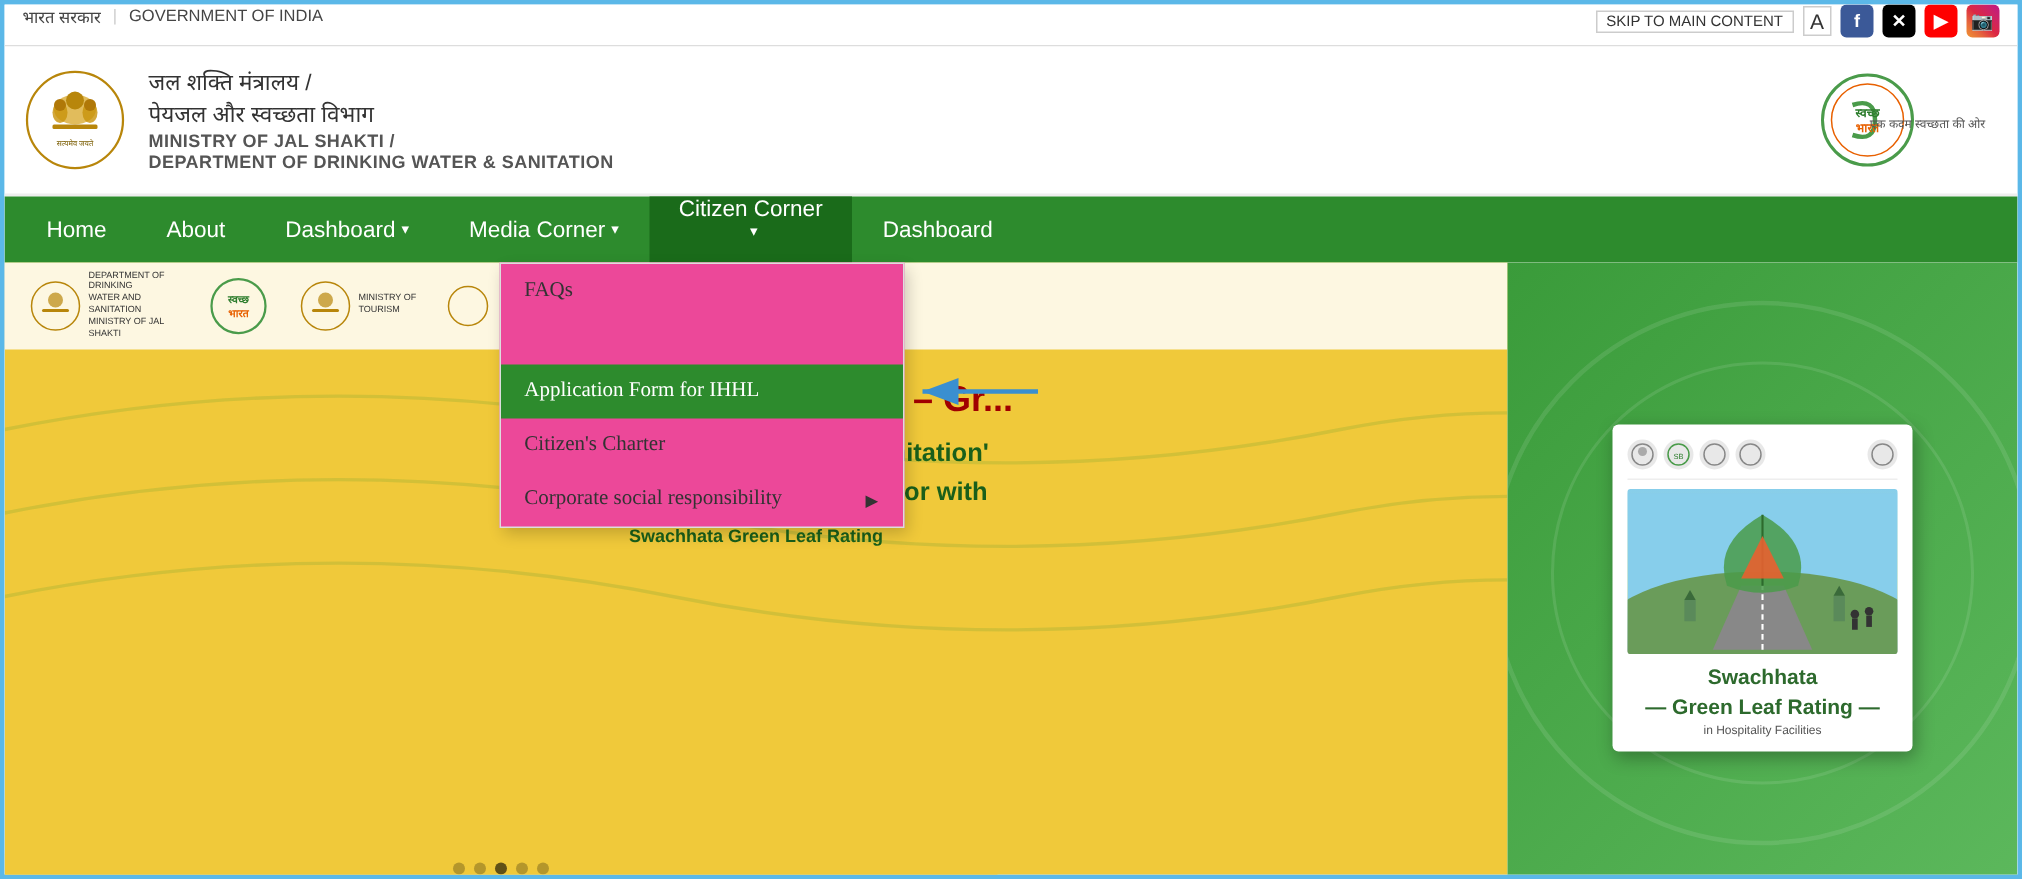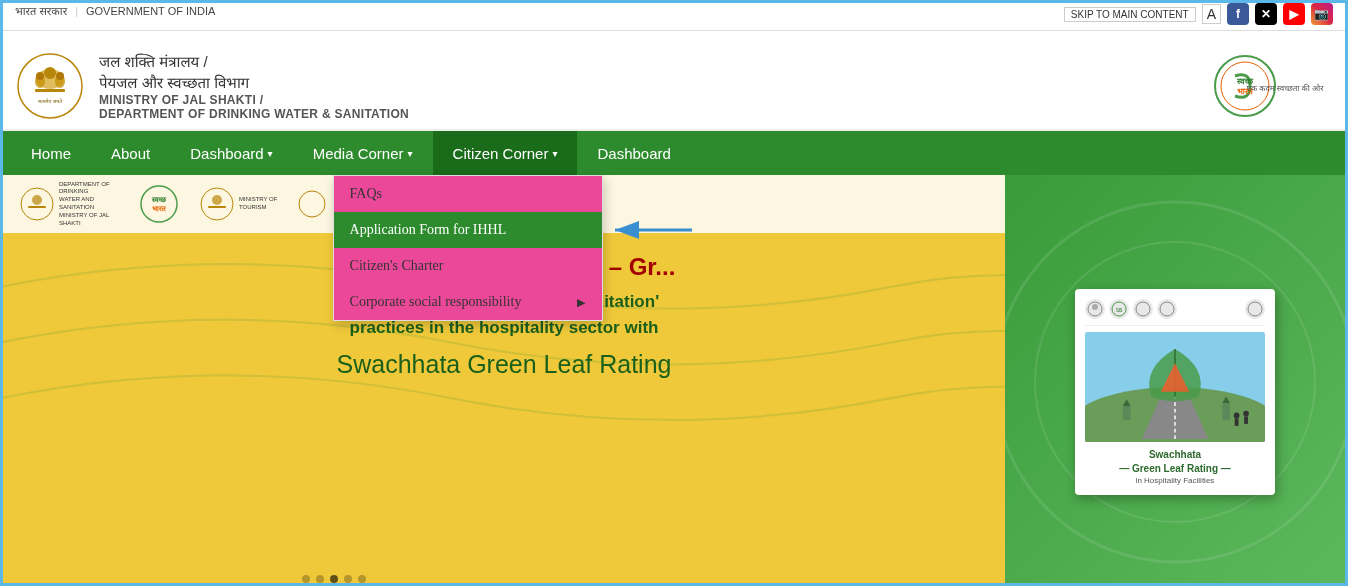--- a/index.html
+++ b/index.html
@@ -25,21 +25,21 @@
     .fb { background: #3b5998; }
     .tw { background: #000; }
     .yt { background: #ff0000; }
     .ig { background: linear-gradient(45deg, #f09433, #e6683c, #dc2743, #cc2366, #bc1888); }
     .font-icon { font-size: 14px; color: #333; cursor: pointer; border: 1px solid #ccc; padding: 1px 4px; }
 
     
     .header {
       background: #fff;
       display: flex;
-      align-items: flex-end;
+      align-items: center;
       justify-content: space-between;
       padding: 8px 20px 8px 12px;
       border-bottom: 2px solid #eee;
       height: 100px;
     }
     .header-left { display: flex; align-items: center; gap: 14px; }
     .emblem-svg { width: 70px; height: 70px; }
     .ministry-text { display: flex; flex-direction: column; }
     .ministry-hindi { font-size: 15px; color: #333; font-weight: 500; line-height: 1.4; }
     .ministry-english { font-size: 12px; color: #555; font-weight: 600; letter-spacing: 0.3px; }
@@ -81,21 +81,21 @@
     .dropdown-item {
       padding: 10px 16px;
       font-size: 14px;
       color: #333;
       cursor: pointer;
       display: flex;
       align-items: center;
       justify-content: space-between;
       white-space: nowrap;
     }
-    .dropdown-item.highlighted { background: #2d8b2d; color: #fff; }
+    .dropdown-item.highlighted { background: #2d8b2d; color: #fff; margin-top: 31px; }
     .dropdown-item .sub-arrow { font-size: 11px; margin-left: 8px; }
 
     
     .main-content {
       display: flex;
       height: calc(586px - 28px - 100px - 44px);
       position: relative;
       overflow: hidden;
     }
 
@@ -111,21 +111,21 @@
       align-items: center;
       padding: 8px 16px;
       background: rgba(255,255,255,0.85);
       gap: 20px;
       height: 58px;
     }
     .banner-logo-item { display: flex; align-items: center; gap: 4px; font-size: 8px; color: #333; }
     .banner-content { padding: 20px 30px; }
     .banner-title { font-size: 24px; font-weight: 900; color: #a00000; text-align: center; }
     .banner-subtitle { font-size: 17px; font-weight: 700; color: #1a5f1a; text-align: center; margin-top: 8px; line-height: 1.5; }
-    .banner-rating { font-size: 25px; font-weight: 400; color: #1a5f1a; text-align: center; margin-top: 10px; }
+    .banner-rating { font-size: 12px; font-weight: 700; color: #1a5f1a; text-align: center; margin-top: 10px; }
 
     
     .banner-bg-waves {
       position: absolute;
       top: 0; left: 0; right: 0; bottom: 0;
       opacity: 0.15;
       pointer-events: none;
     }
 
     
@@ -145,35 +145,35 @@
       width: 200px;
       box-shadow: 2px 4px 12px rgba(0,0,0,0.3);
       position: relative;
       z-index: 2;
       margin-top: 20px;
     }
     .leaf-card-header { display: flex; align-items: center; justify-content: space-between; padding-bottom: 6px; border-bottom: 1px solid #eee; }
     .leaf-card-logos { display: flex; gap: 4px; }
     .leaf-card-logo { width: 20px; height: 20px; border-radius: 50%; background: #ddd; display: flex; align-items: center; justify-content: center; font-size: 6px; color: #555; }
     .leaf-card-image { width: 100%; height: 110px; background: linear-gradient(180deg, #87ceeb 0%, #a8d5a8 60%, #6b8e6b 100%); border-radius: 2px; margin: 6px 0; position: relative; overflow: hidden; display: flex; align-items: flex-end; justify-content: center; }
-    .leaf-card-title { font-size: 10px; font-weight: 700; color: #2d6a2d; text-align: center; line-height: 1.4; }
+    .leaf-card-title { font-size: 14px; font-weight: 700; color: #2d6a2d; text-align: center; line-height: 1.4; }
     .leaf-card-subtitle { font-size: 8px; color: #555; text-align: center; }
     .citizen-dropdown {
       position: absolute;
       top: 44px;
       left: -100px;
       background: #ec4899;
       border: 1px solid #ddd;
       box-shadow: 2px 4px 10px rgba(0,0,0,0.2);
       min-width: 270px;
       z-index: 200;
       font-family: Liberation Serif, serif;
     }
 
-    .nav-citizen { position: relative; }
+    .nav-citizen { position: relative; flex-direction: column; }
 
     
     .pagination-dots {
       display: flex;
       justify-content: center;
       gap: 6px;
       padding: 6px 0;
       background: #f0c93a;
       position: absolute;
       bottom: 0;

